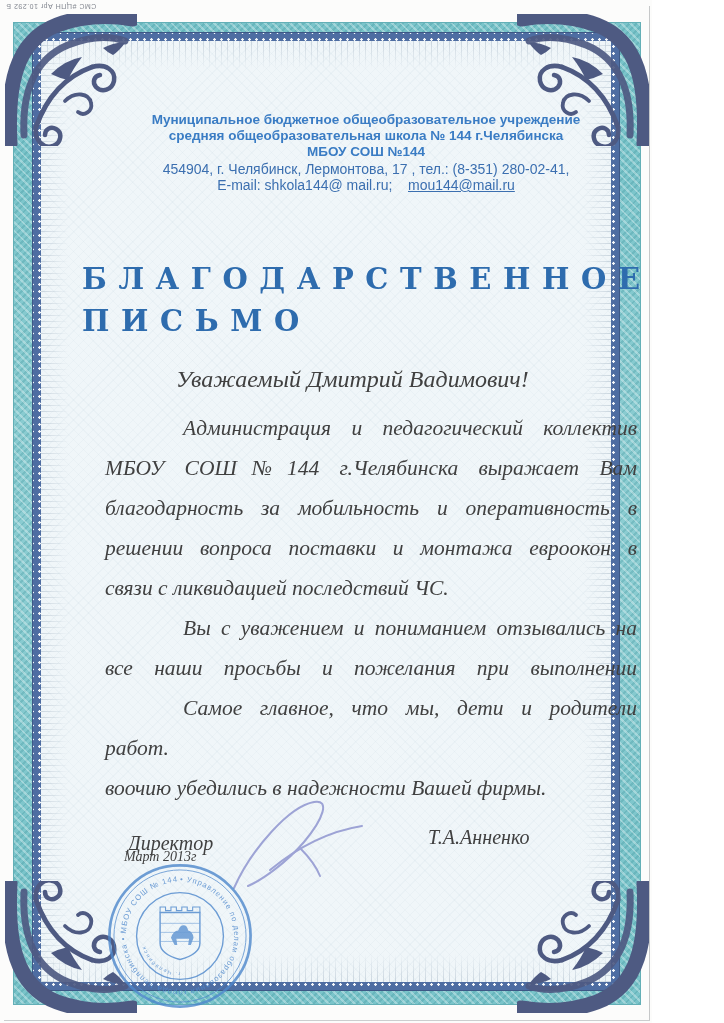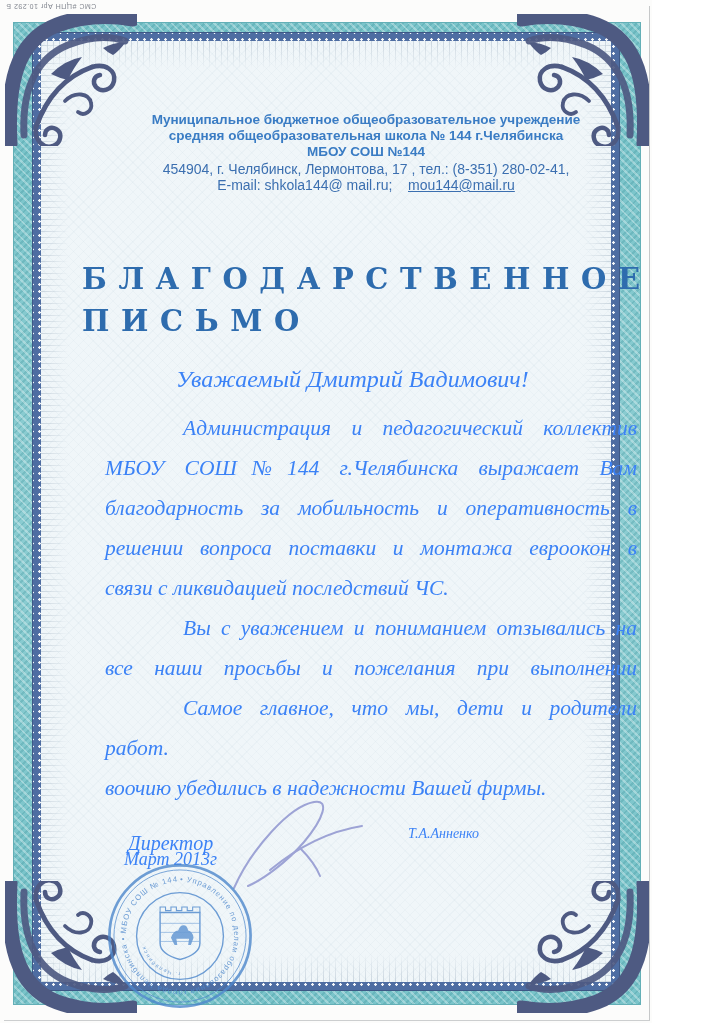--- a/index.html
+++ b/index.html
@@ -67,32 +67,32 @@
   .header .addr { font-size:14px; line-height:14px; color:#3b6fb0; margin-top:2px; }
   .header .email-underlined { text-decoration:underline; }
 
   
   .title { position:absolute; left:82px; top:258px; width:560px; text-align:left; z-index:4;
     font-family:"DejaVu Serif", serif; font-weight:bold; color:#2e6cae; }
   .title .t1 { font-size:29px; letter-spacing:.40em; line-height:42px; margin-right:-.40em; }
   .title .t2 { font-size:29px; letter-spacing:.40em; line-height:42px; margin-right:-.40em; }
 
   
-  .script { font-family:"Liberation Serif", serif; font-style:italic; color:#3b82f6; }
+  .script { font-family:"Liberation Serif", serif; font-style:italic; color:#404040; }
   .salutation { position:absolute; left:176px; top:366px; font-size:24px; z-index:4; }
   .body-text { position:absolute; left:97px; top:408px; width:540px; z-index:4;
     font-size:21.5px; line-height:40px; }
   .body-text .line { text-align:justify; text-align-last:justify; white-space:normal;margin-left:8px; }
   .body-text .line.first { text-indent:78px; }
   .body-text .line.last { text-align-last:left; }
 
   
   .sig-role { position:absolute; left:128px; top:832px; font-size:20px; z-index:4; }
-  .sig-date { position:absolute; left:124px; top:849px; font-size:18px; z-index:4; }
-  .sig-name { position:absolute; left:408px; top:826px; font-size:14px; z-index:4; }
+  .sig-date { position:absolute; left:124px; top:849px; font-size:14px; z-index:4; }
+  .sig-name { position:absolute; left:428px; top:826px; font-size:20px; z-index:4; }
   .sig-stroke { position:absolute; left:212px; top:796px; z-index:5; }
 
   
   .stamp { position:absolute; left:96px; top:860px; z-index:6; opacity:.8; }
 </style>
 </head>
 <body>
 
 <div class="scan">
 

